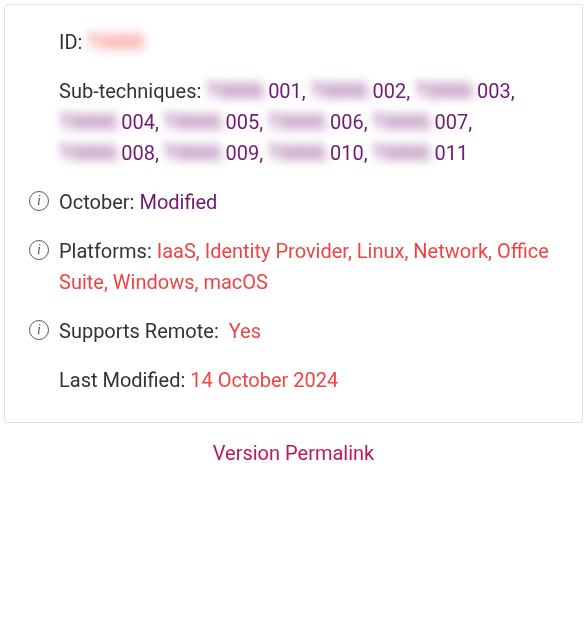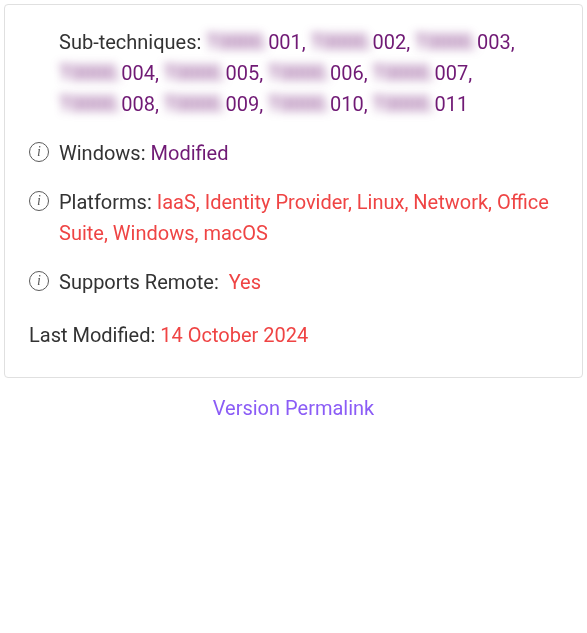--- a/index.html
+++ b/index.html
@@ -64,42 +64,49 @@
     }
     .sub-list {
       display: inline;
     }
     .sub-item { white-space: nowrap; }
     .permalink {
       text-align: center;
       margin-top: 18px;
       font-size: 20px;
     }
-    .permalink a { color: #8b5cf6; cursor: pointer; }
+    .permalink a { color: #be185d; cursor: pointer; }
   </style>
 </head>
 <body>
 
 <div class="card">
 
+  <div class="row">
+    <div class="info-col"></div>
+    <div class="content">
+      <span class="label">ID:</span>
+      <span class="value blur">T0000</span>
+    </div>
+  </div>
 
   <div class="row">
     <div class="info-col"></div>
     <div class="content">
       <span class="label">Sub-techniques:</span>
       <span class="sub-list" id="sub-list"> <span class="sub-item link"><span class="blur">T0000.</span><span>001</span></span><span class="link">,</span> <span class="sub-item link"><span class="blur">T0000.</span><span>002</span></span><span class="link">,</span> <span class="sub-item link"><span class="blur">T0000.</span><span>003</span></span><span class="link">,</span> <span class="sub-item link"><span class="blur">T0000.</span><span>004</span></span><span class="link">,</span> <span class="sub-item link"><span class="blur">T0000.</span><span>005</span></span><span class="link">,</span> <span class="sub-item link"><span class="blur">T0000.</span><span>006</span></span><span class="link">,</span> <span class="sub-item link"><span class="blur">T0000.</span><span>007</span></span><span class="link">,</span> <span class="sub-item link"><span class="blur">T0000.</span><span>008</span></span><span class="link">,</span> <span class="sub-item link"><span class="blur">T0000.</span><span>009</span></span><span class="link">,</span> <span class="sub-item link"><span class="blur">T0000.</span><span>010</span></span><span class="link">,</span> <span class="sub-item link"><span class="blur">T0000.</span><span>011</span></span></span>
     </div>
   </div>
 
   <div class="row">
     <div class="info-col">
       <span class="info-icon">i</span>
     </div>
     <div class="content">
-      <span class="label">Windows:</span>
+      <span class="label">October:</span>
       <span class="link">Modified</span>
     </div>
   </div>
 
   <div class="row">
     <div class="info-col">
       <span class="info-icon">i</span>
     </div>
     <div class="content">
       <span class="label">Platforms:</span>
@@ -112,21 +119,21 @@
       <span class="info-icon">i</span>
     </div>
     <div class="content">
       <span class="label">Supports Remote:</span>
       &nbsp;<span class="value">Yes</span>
     </div>
   </div>
 
 
 
-  <div class="row" style="margin-bottom:0;flex-direction:column;">
+  <div class="row" style="margin-bottom:0;">
     <div class="info-col"></div>
     <div class="content">
       <span class="label">Last Modified:</span>
       <span class="value">14 October 2024</span>
     </div>
   </div>
 
 </div>
 
 <div class="permalink">

